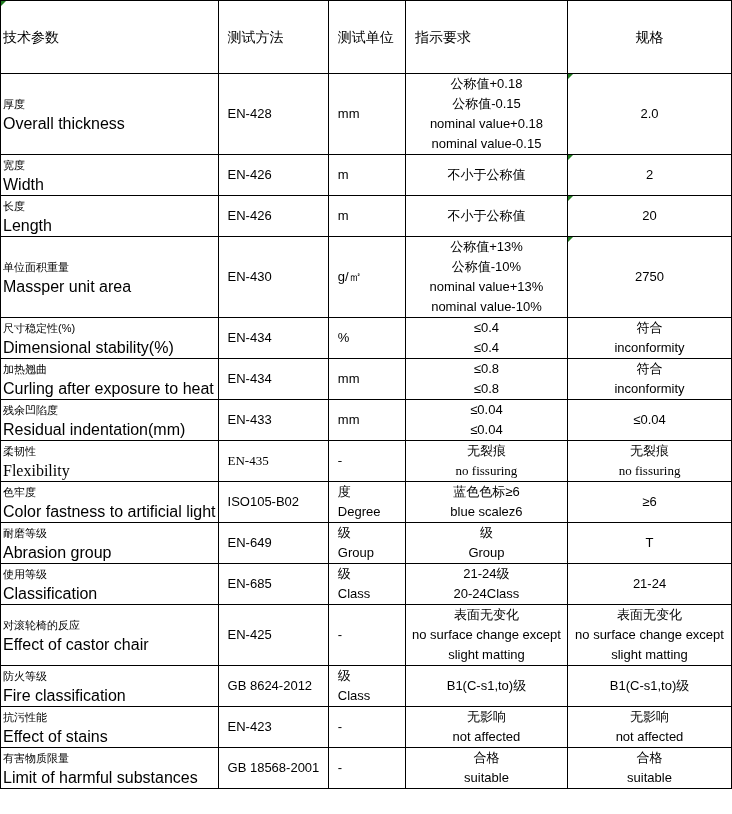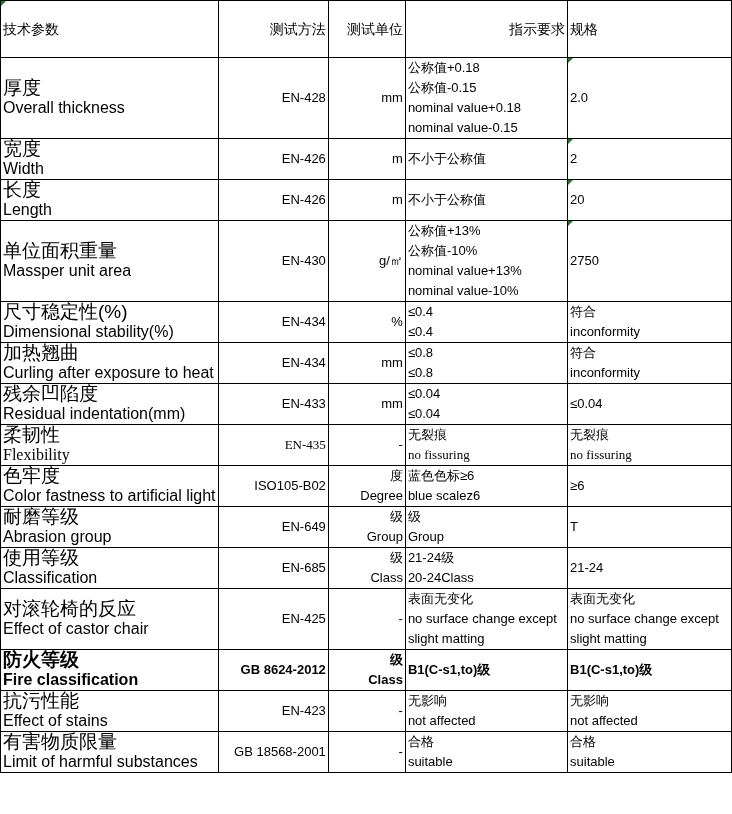--- a/index.html
+++ b/index.html
@@ -1,40 +1,40 @@
 <!DOCTYPE html>
 <html><head>
 <meta charset="utf-8">
 <style>
   html, body { margin:0; padding:0; background:#fff; }
   body { width:732px; height:814px; overflow:hidden; font-family:"Liberation Sans","DejaVu Sans",sans-serif; color:#000; }
   table { border-collapse:collapse; table-layout:fixed; position:absolute; left:0; top:0; }
   td { border:1.5px solid #000; padding:0 2px; font-size:13px; line-height:20px; vertical-align:middle; position:relative; overflow:hidden; white-space:nowrap; }
   td.hdr { font-size:14px; }
   td.c1 { text-align:left; }
-  td.c2, td.c3 { text-align:right;padding-left:9px; }
-  td.c4, td.c5 { text-align:left; }
-  .zh { font-size:19px; display:block; }
+  td.c2, td.c3 { text-align:left;padding-left:9px; }
+  td.c4, td.c5 { text-align:center; }
+  .zh { font-size:11px; display:block; }
   .en { font-size:16px; display:block; }
   .line { display:block; }
   .tri { position:absolute; left:0; top:0; width:0; height:0; border-top:5px solid #1f7a1f; border-right:5px solid transparent; }
 </style>
 </head>
 <body>
 
 <table>
   <colgroup>
     <col style="width:214px">
       <col style="width:111px">
       <col style="width:78px">
       <col style="width:163px">
       <col style="width:165px">
   </colgroup>
   <tbody id="tbody">
-    <tr style="height:57px">
+    <tr style="height:73px">
       <td class="hdr c1"><span class="tri"></span><span>技术参数</span></td>
       <td class="hdr c2">测试方法</td>
       <td class="hdr c3">测试单位</td>
       <td class="hdr c2">指示要求</td>
       <td class="hdr c5">规格</td>
     </tr>
   <tr style="height: 80px;">
         <td class="c1">
           <span class="zh">厚度</span>
           <span class="en">Overall thickness</span>
@@ -246,21 +246,21 @@
           <span class="line">表面无变化</span>
           <span class="line">no surface change except</span>
           <span class="line">slight matting</span>
         </td>
         <td class="c5">
           <span class="line">表面无变化</span>
           <span class="line">no surface change except</span>
           <span class="line">slight matting</span>
         </td>
       </tr>
-      <tr style="height: 40px; font-weight: bold;">
+      <tr style="height: 40px;">
         <td class="c1">
           <span class="zh">防火等级</span>
           <span class="en">Fire classification</span>
         </td>
         <td class="c2">GB 8624-2012</td>
         <td class="c3">
           <span class="line">级</span>
           <span class="line">Class</span>
         </td>
         <td class="c4">

